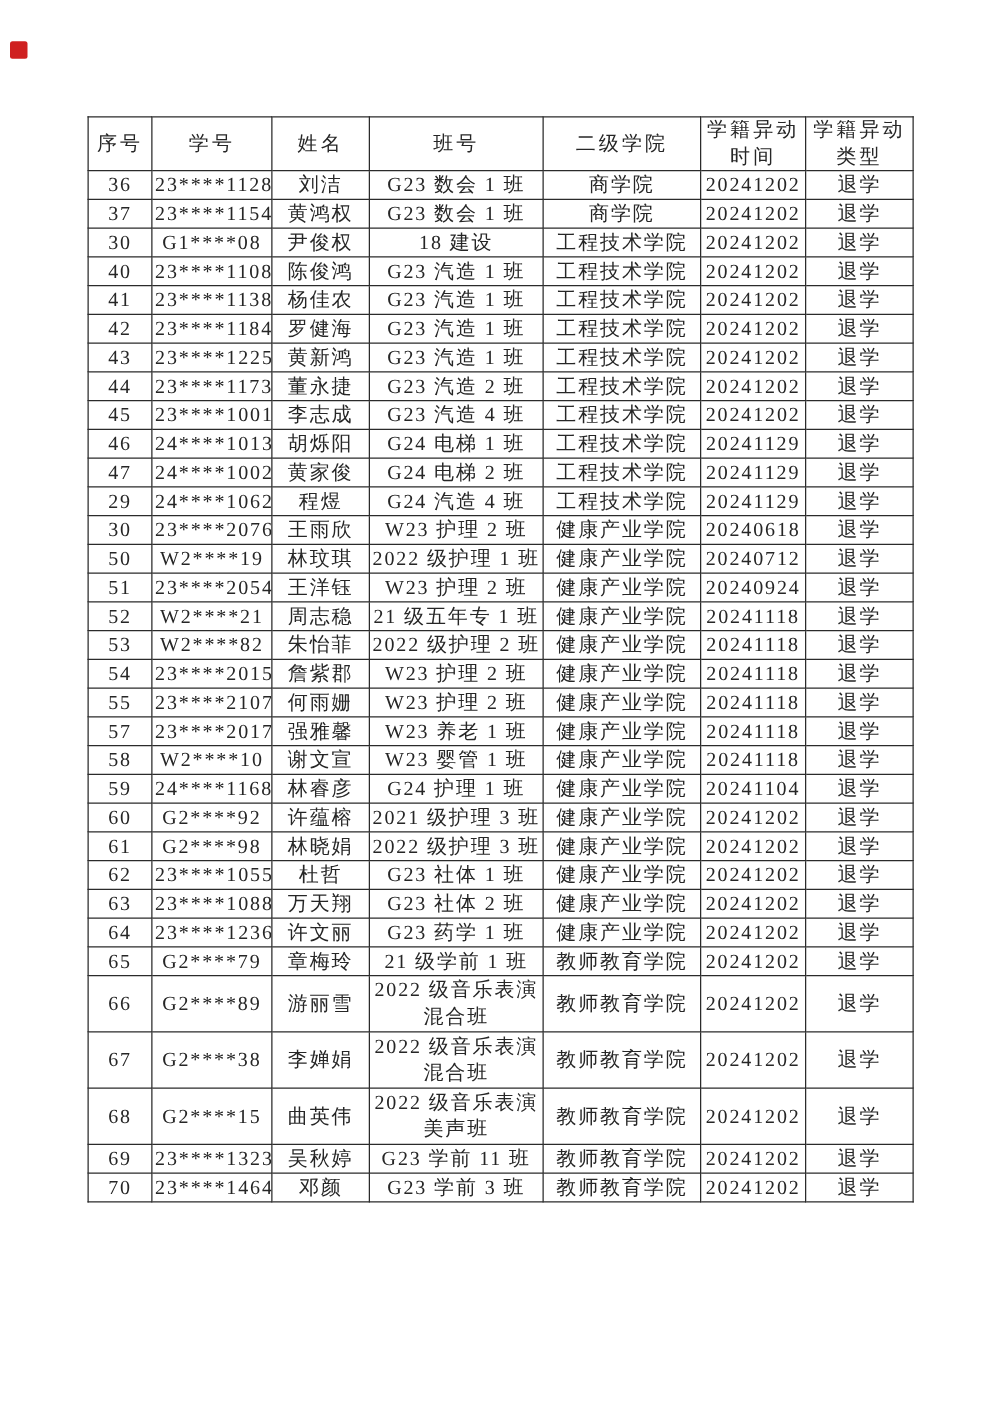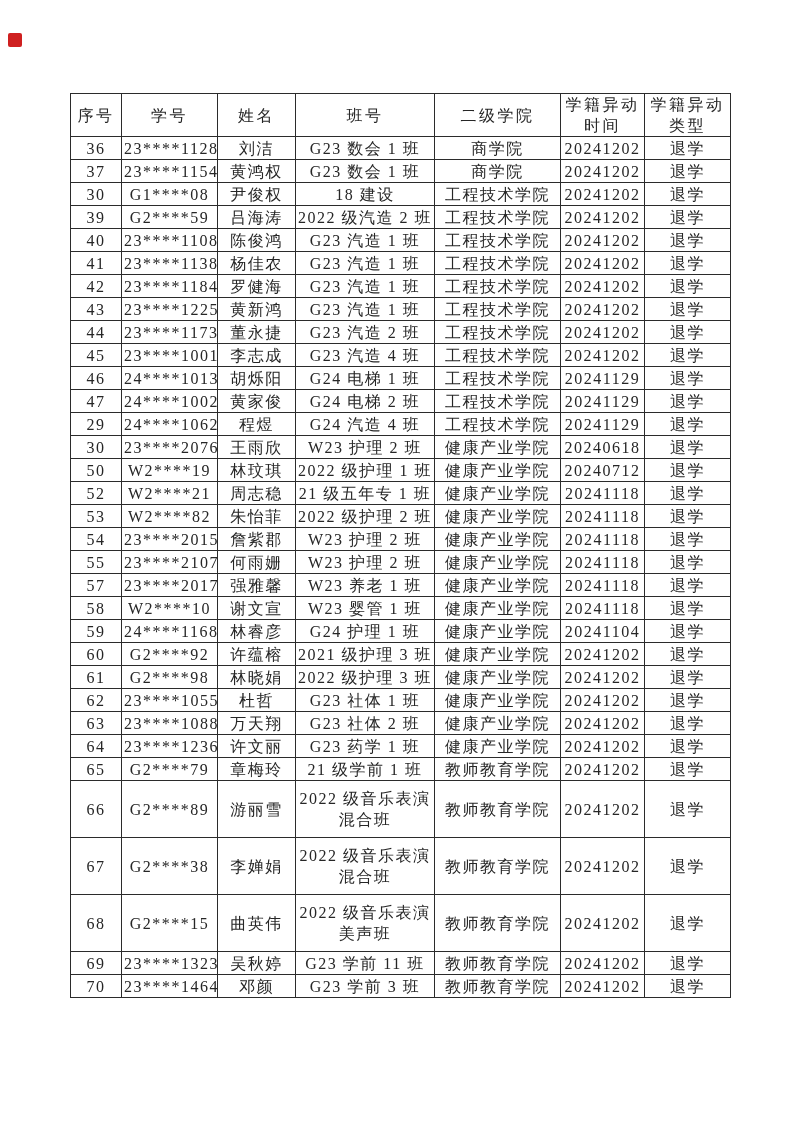--- a/index.html
+++ b/index.html
@@ -40,21 +40,21 @@
     vertical-align: middle;
     font-size: 16px;
     font-weight: normal;
     line-height: 21px;
     letter-spacing: 1.5px;
     white-space: pre-line;
     overflow: hidden;
   }
   .records thead tr { height: 42px; }
   .records tbody tr { height: 23px; margin-top: 20px; }
-  .records tbody tr.tall { height: 57px; }
+  .records tbody tr.tall { height: 45px; }
   .records th { letter-spacing: 2.5px; }
 </style>
 </head>
 <body>
 
 <div class="annotation-marker" style="background: rgb(207, 32, 32);"></div>
 
 <table class="records">
   <colgroup>
     <col style="width:51px">
@@ -100,29 +100,20 @@
       <tr>
         <td>30</td>
         <td>G1****08</td>
         <td>尹俊权</td>
         <td>18 建设</td>
         <td>工程技术学院</td>
         <td>20241202</td>
         <td>退学</td>
       </tr>
       <tr>
-        <td>39</td>
-        <td>G2****59</td>
-        <td>吕海涛</td>
-        <td>2022 级汽造 2 班</td>
-        <td>工程技术学院</td>
-        <td>20241202</td>
-        <td>退学</td>
-      </tr>
-      <tr>
         <td>40</td>
         <td>23****1108</td>
         <td>陈俊鸿</td>
         <td>G23 汽造 1 班</td>
         <td>工程技术学院</td>
         <td>20241202</td>
         <td>退学</td>
       </tr>
       <tr>
         <td>41</td>
@@ -205,20 +196,29 @@
         <td>20240618</td>
         <td>退学</td>
       </tr>
       <tr>
         <td>50</td>
         <td>W2****19</td>
         <td>林玟琪</td>
         <td>2022 级护理 1 班</td>
         <td>健康产业学院</td>
         <td>20240712</td>
+        <td>退学</td>
+      </tr>
+      <tr>
+        <td>51</td>
+        <td>23****2054</td>
+        <td>王洋钰</td>
+        <td>W23 护理 2 班</td>
+        <td>健康产业学院</td>
+        <td>20240924</td>
         <td>退学</td>
       </tr>
       <tr>
         <td>52</td>
         <td>W2****21</td>
         <td>周志稳</td>
         <td>21 级五年专 1 班</td>
         <td>健康产业学院</td>
         <td>20241118</td>
         <td>退学</td>

